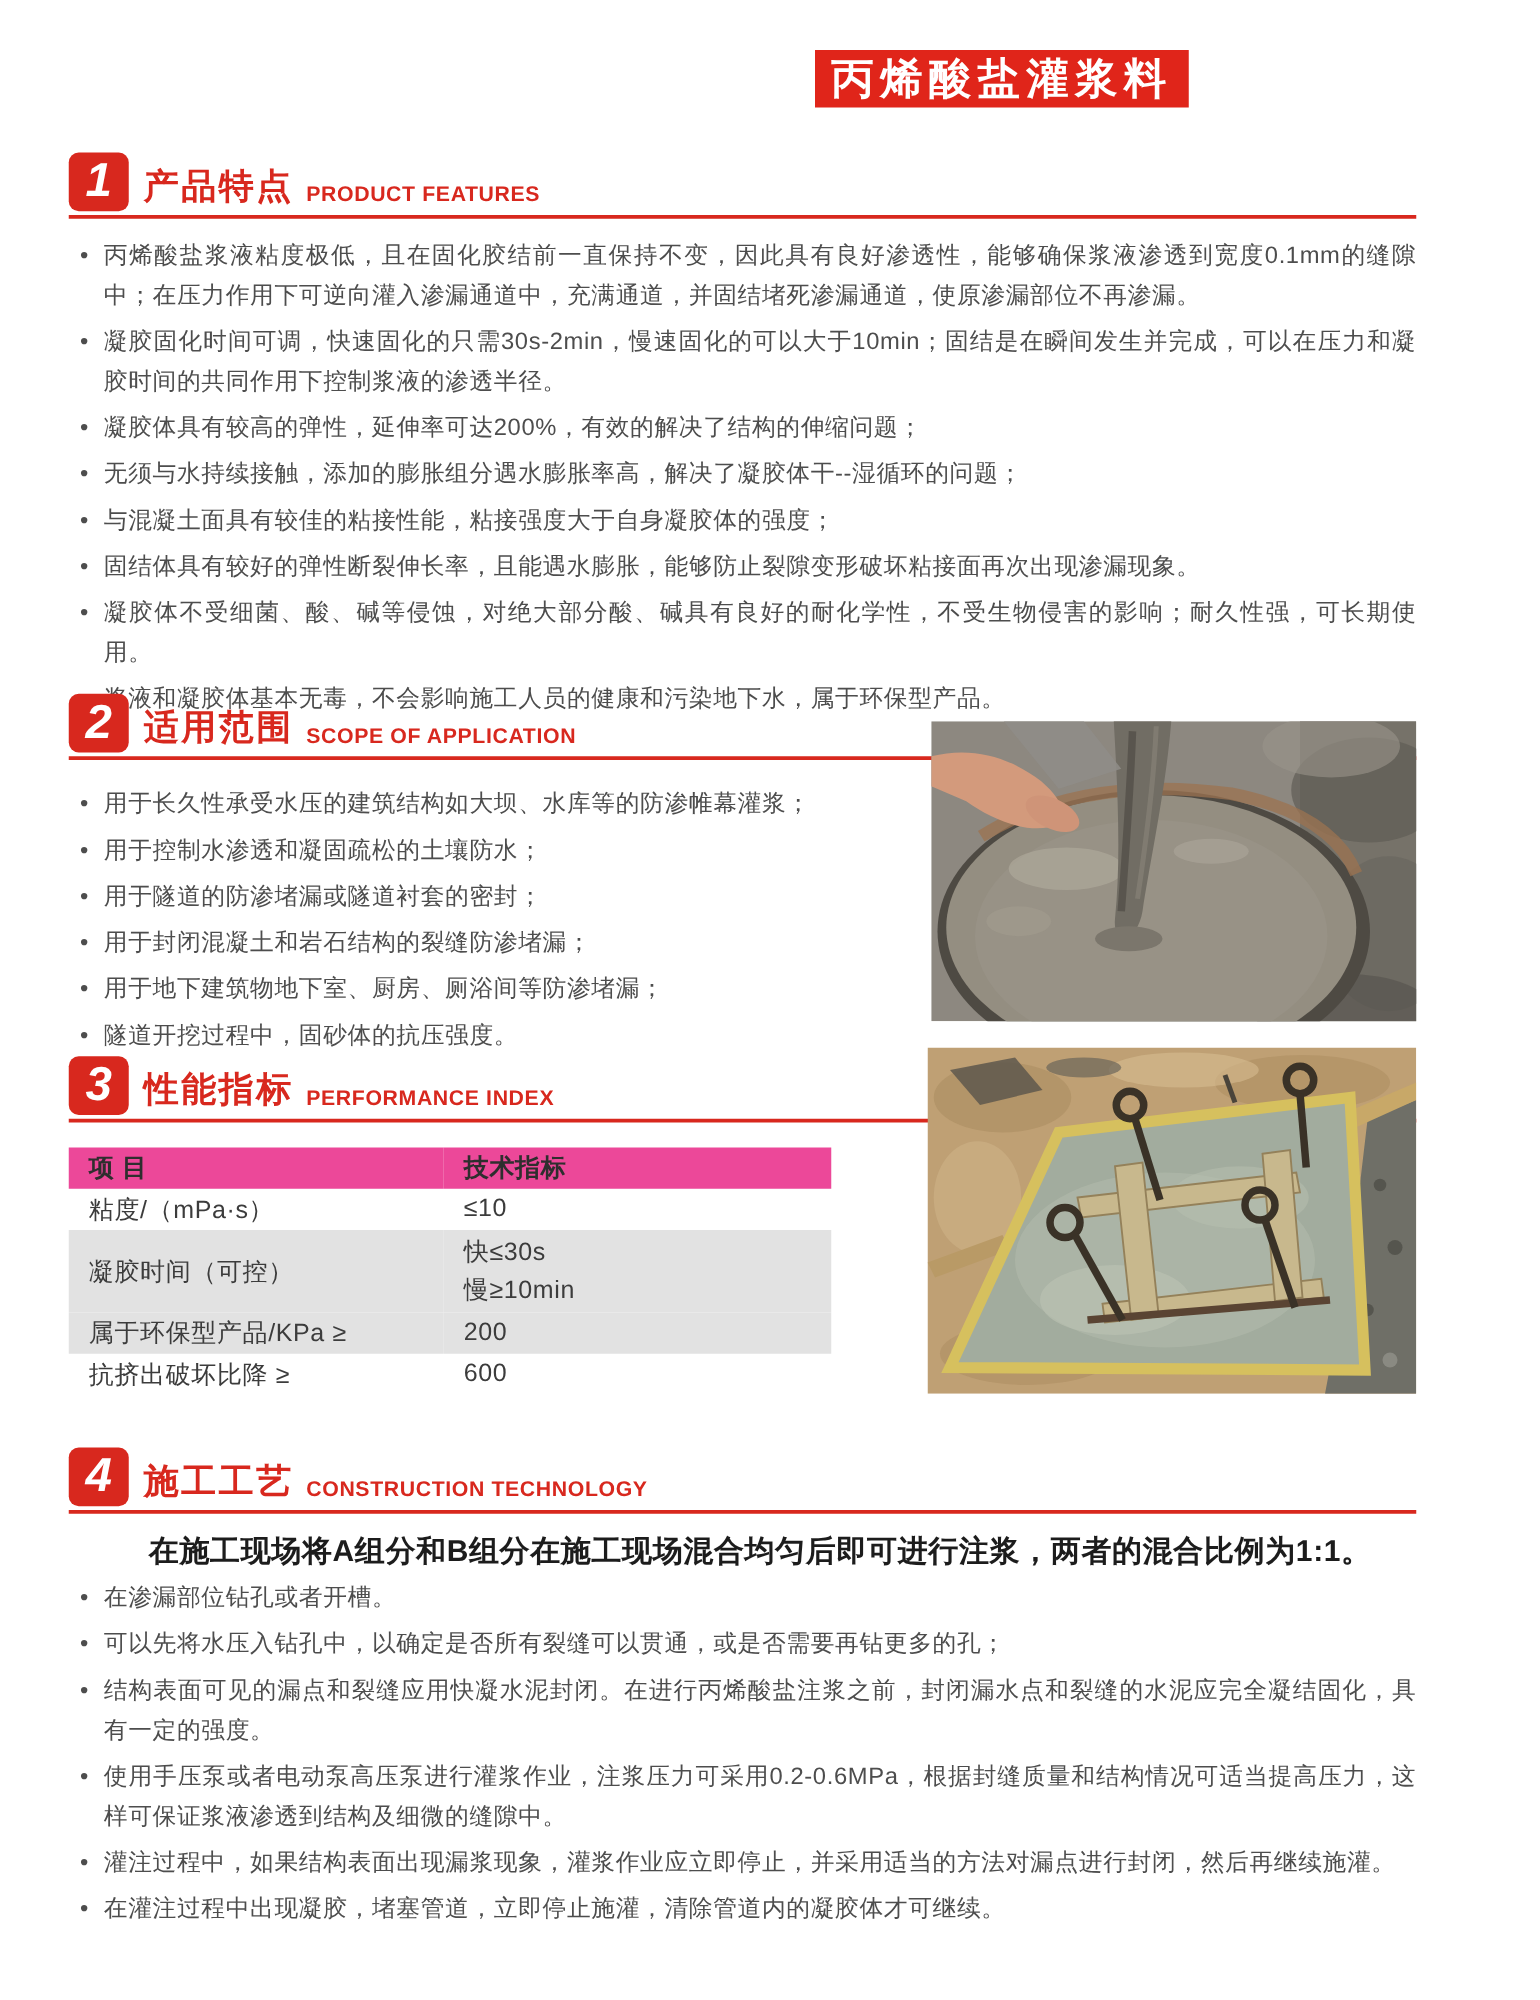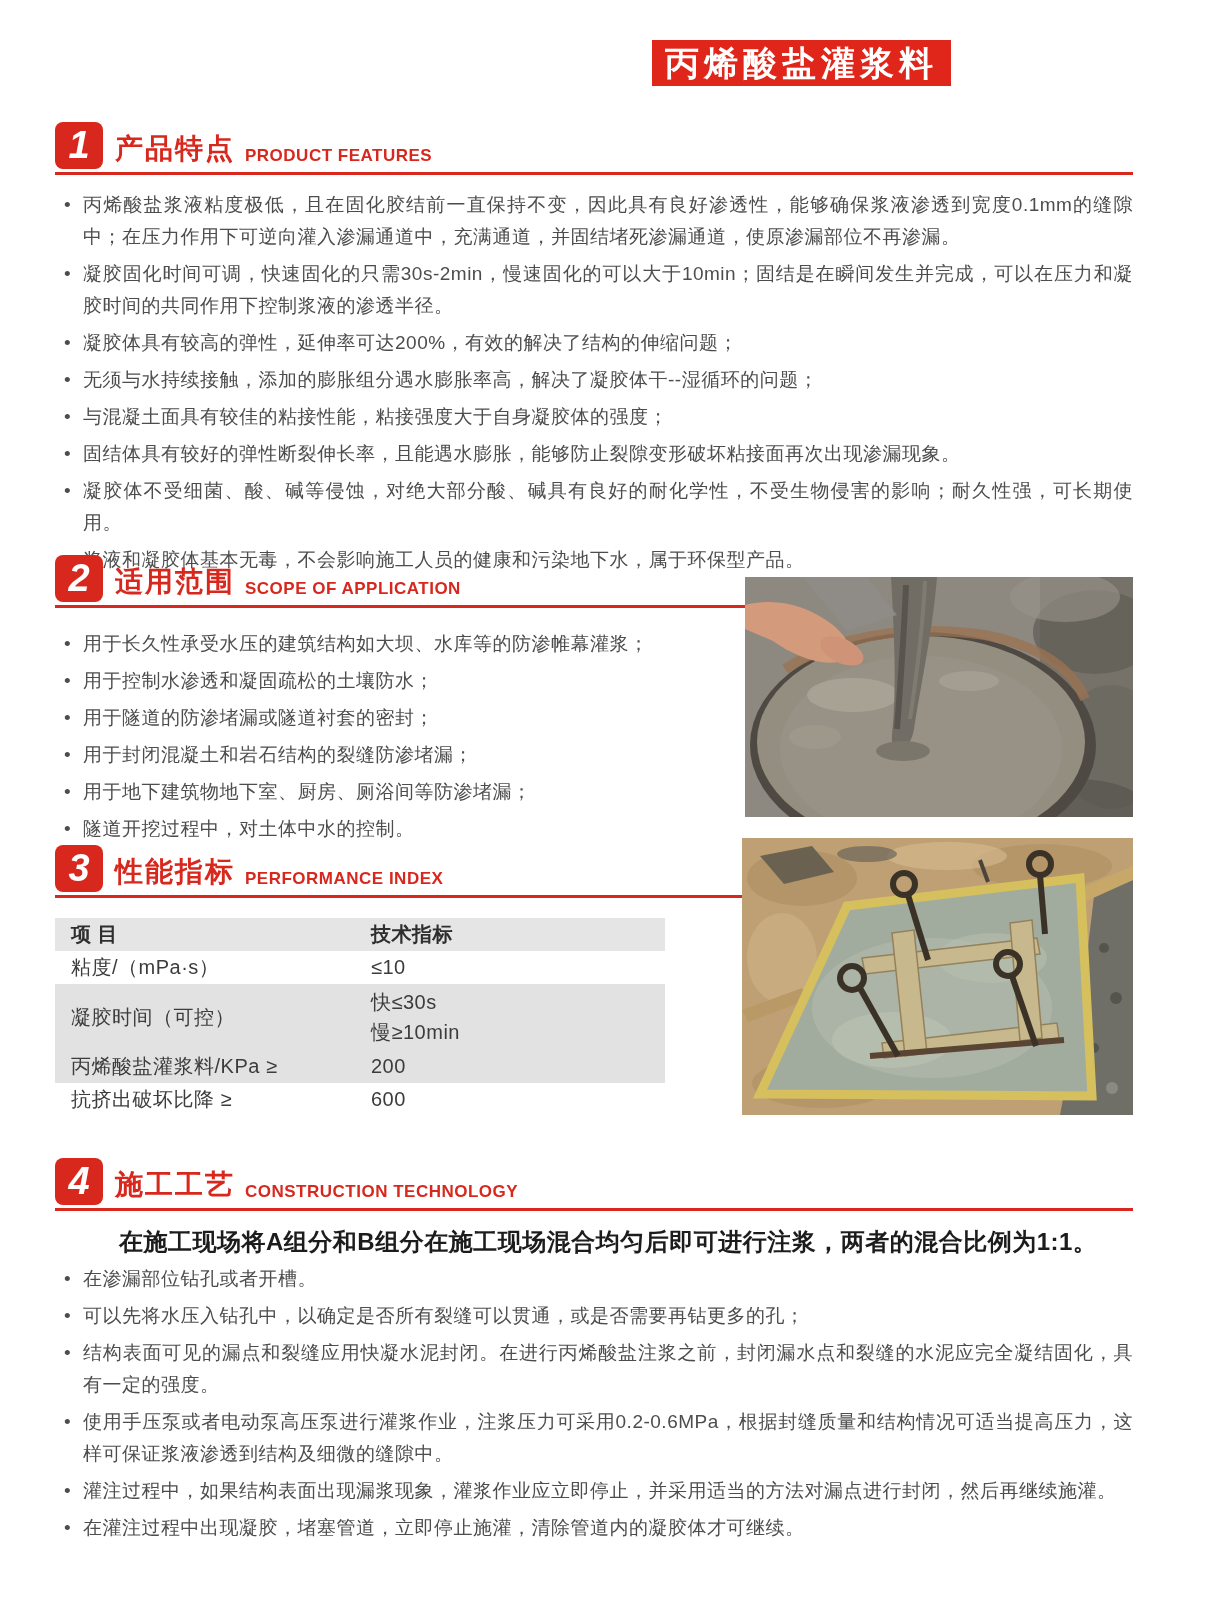--- a/index.html
+++ b/index.html
@@ -51,21 +51,21 @@
     color:var(--body-grey);font-size:19px;
   }
   .narrow{width:632px;}
   
   table.spec{
     margin:20px 0 0 0;border-collapse:collapse;width:610px;
     font-size:20px;color:#3c3c3c;table-layout:fixed;
   }
   table.spec td{padding:3px 6px 3px 16px;vertical-align:middle;letter-spacing:.5px;}
   table.spec col.c1{width:300px;}
-  tr.shade-dark td{background:#e5e5e5;}
+  tr.shade-dark td{background:#ec4899;}
   tr.shade td{background:#e2e2e2;}
   tr.head td{font-weight:bold;color:#2e2e2e;}
   td .stack{line-height:30px;}
   
   .intro{
     margin:16px 0 6px 64px;color:#1c1c1c;font-size:24px;font-weight:bold;
     line-height:30px;letter-spacing:.5px;
   }
   
   .photo{position:absolute;display:block;}
@@ -102,21 +102,21 @@
       <div class="sec-num">2</div>
       <div class="sec-title">适用范围</div>
       <div class="sec-sub">SCOPE OF APPLICATION</div>
     </div>
     <ul class="bullets narrow" style="margin-top:20px;">
       <li>用于长久性承受水压的建筑结构如大坝、水库等的防渗帷幕灌浆；</li>
       <li>用于控制水渗透和凝固疏松的土壤防水；</li>
       <li>用于隧道的防渗堵漏或隧道衬套的密封；</li>
       <li>用于封闭混凝土和岩石结构的裂缝防渗堵漏；</li>
       <li>用于地下建筑物地下室、厨房、厕浴间等防渗堵漏；</li>
-      <li>隧道开挖过程中，对土体中水的控制。</li>
+      <li>隧道开挖过程中，固砂体的抗压强度。</li>
     </ul>
   </div>
 
   <div class="section" style="top:843px;">
     <div class="sec-head">
       <div class="sec-num">3</div>
       <div class="sec-title">性能指标</div>
       <div class="sec-sub">PERFORMANCE INDEX</div>
     </div>
     <table class="spec">
@@ -134,21 +134,21 @@
         <td>≤10</td>
       </tr>
       <tr class="shade">
         <td>凝胶时间（可控）</td>
         <td>
           <div class="stack">快≤30s</div>
           <div class="stack">慢≥10min</div>
         </td>
       </tr>
       <tr class="shade">
-        <td>丙烯酸盐灌浆料/KPa ≥</td>
+        <td>属于环保型产品/KPa ≥</td>
         <td>200</td>
       </tr>
       <tr>
         <td>抗挤出破坏比降 ≥</td>
         <td>600</td>
       </tr>
     </tbody>
       </table>
   </div>
 

